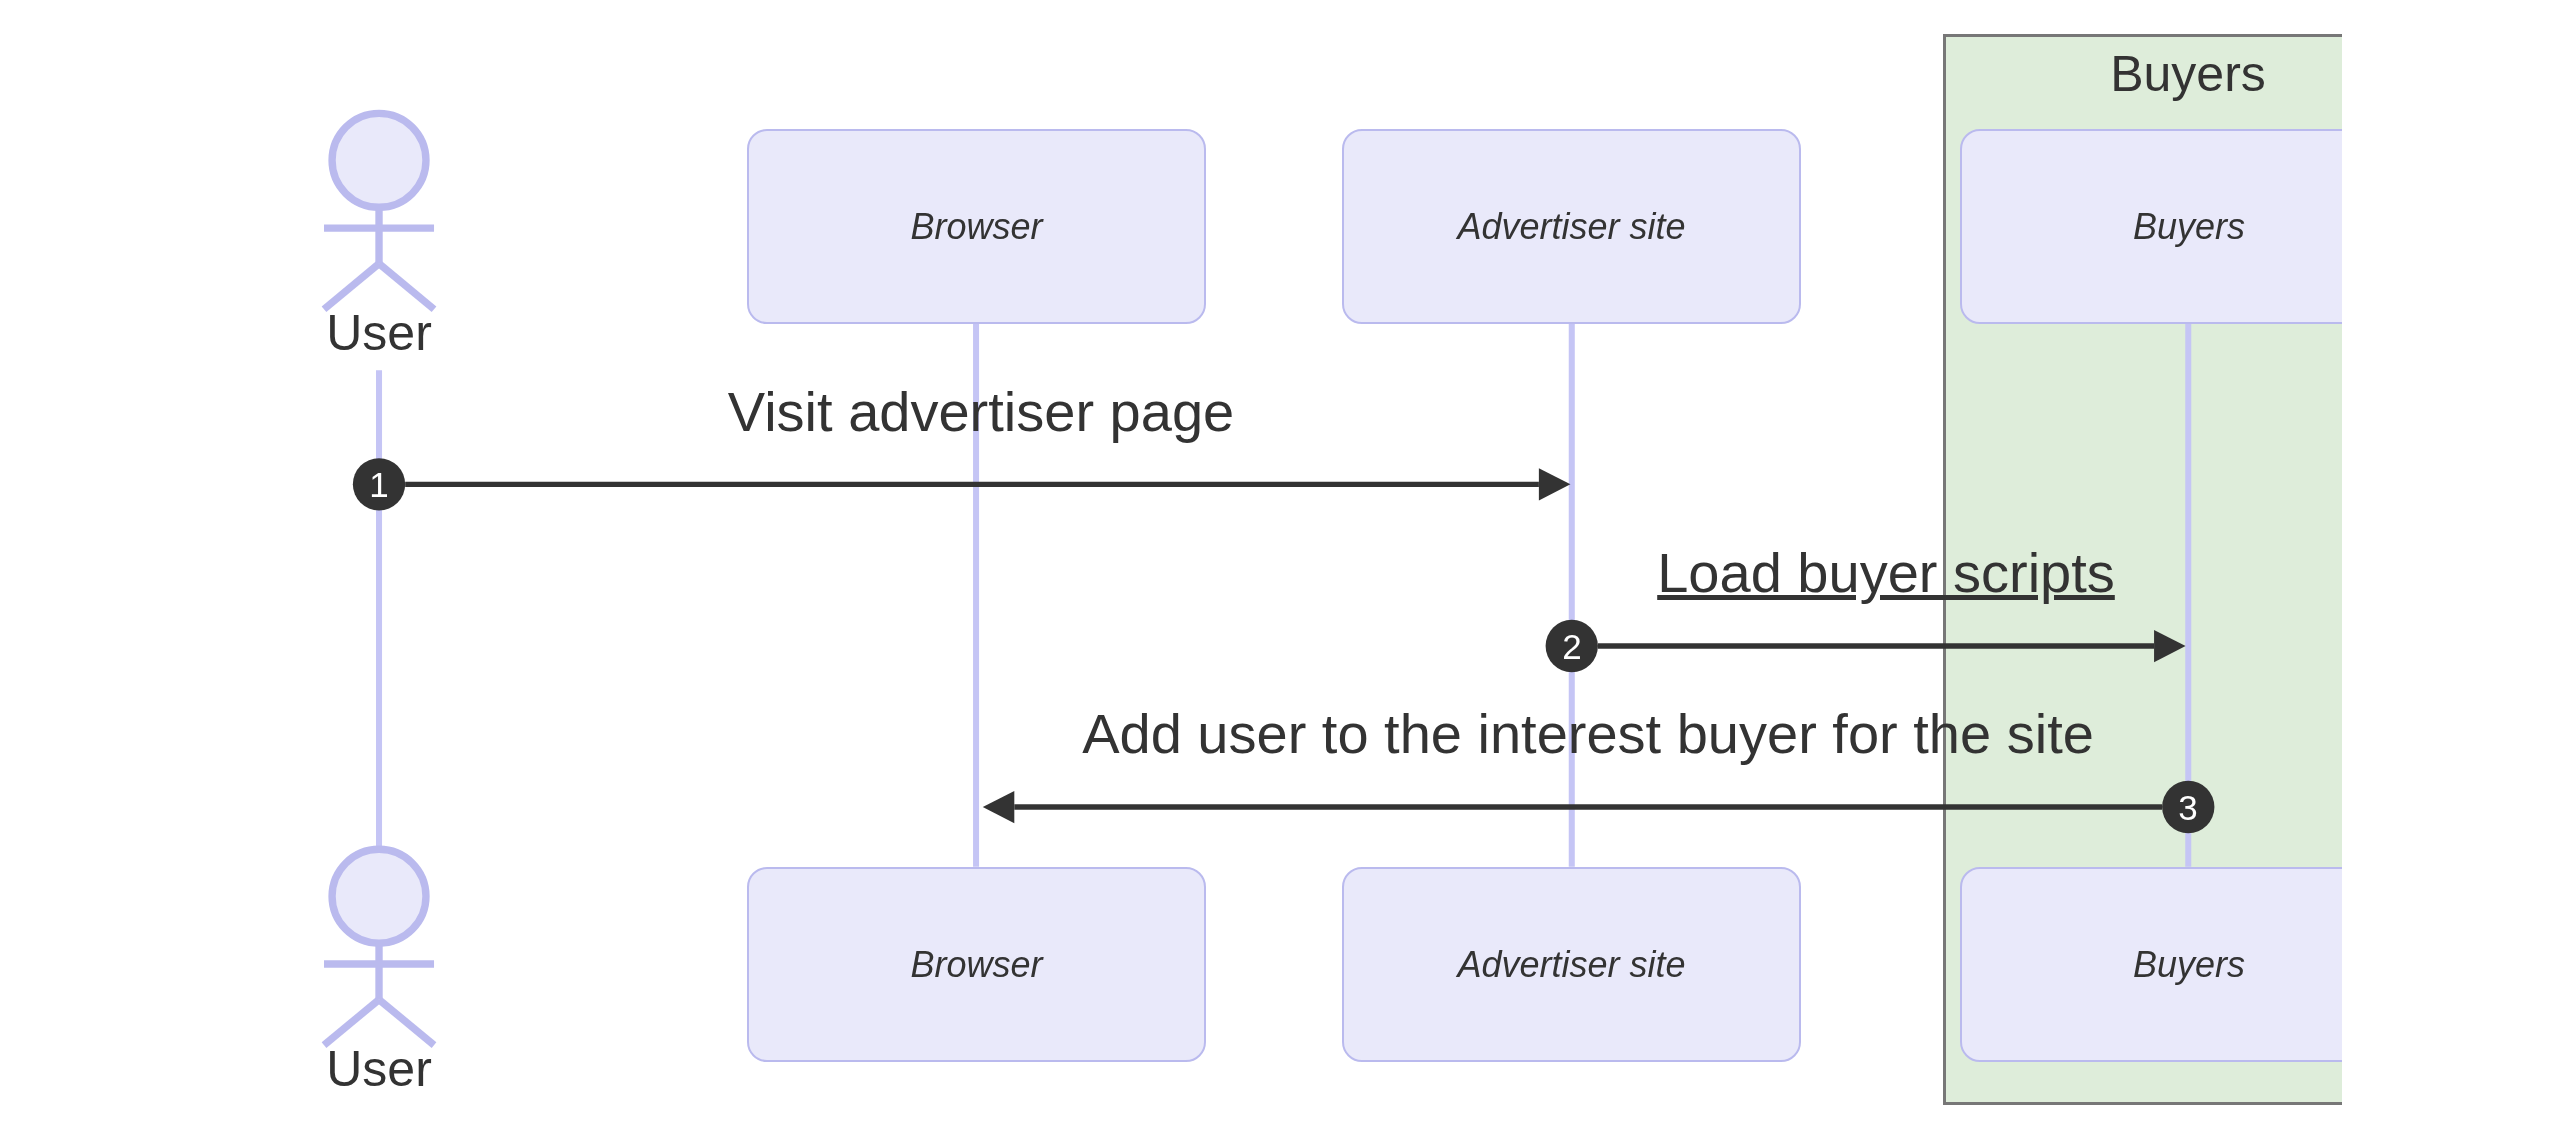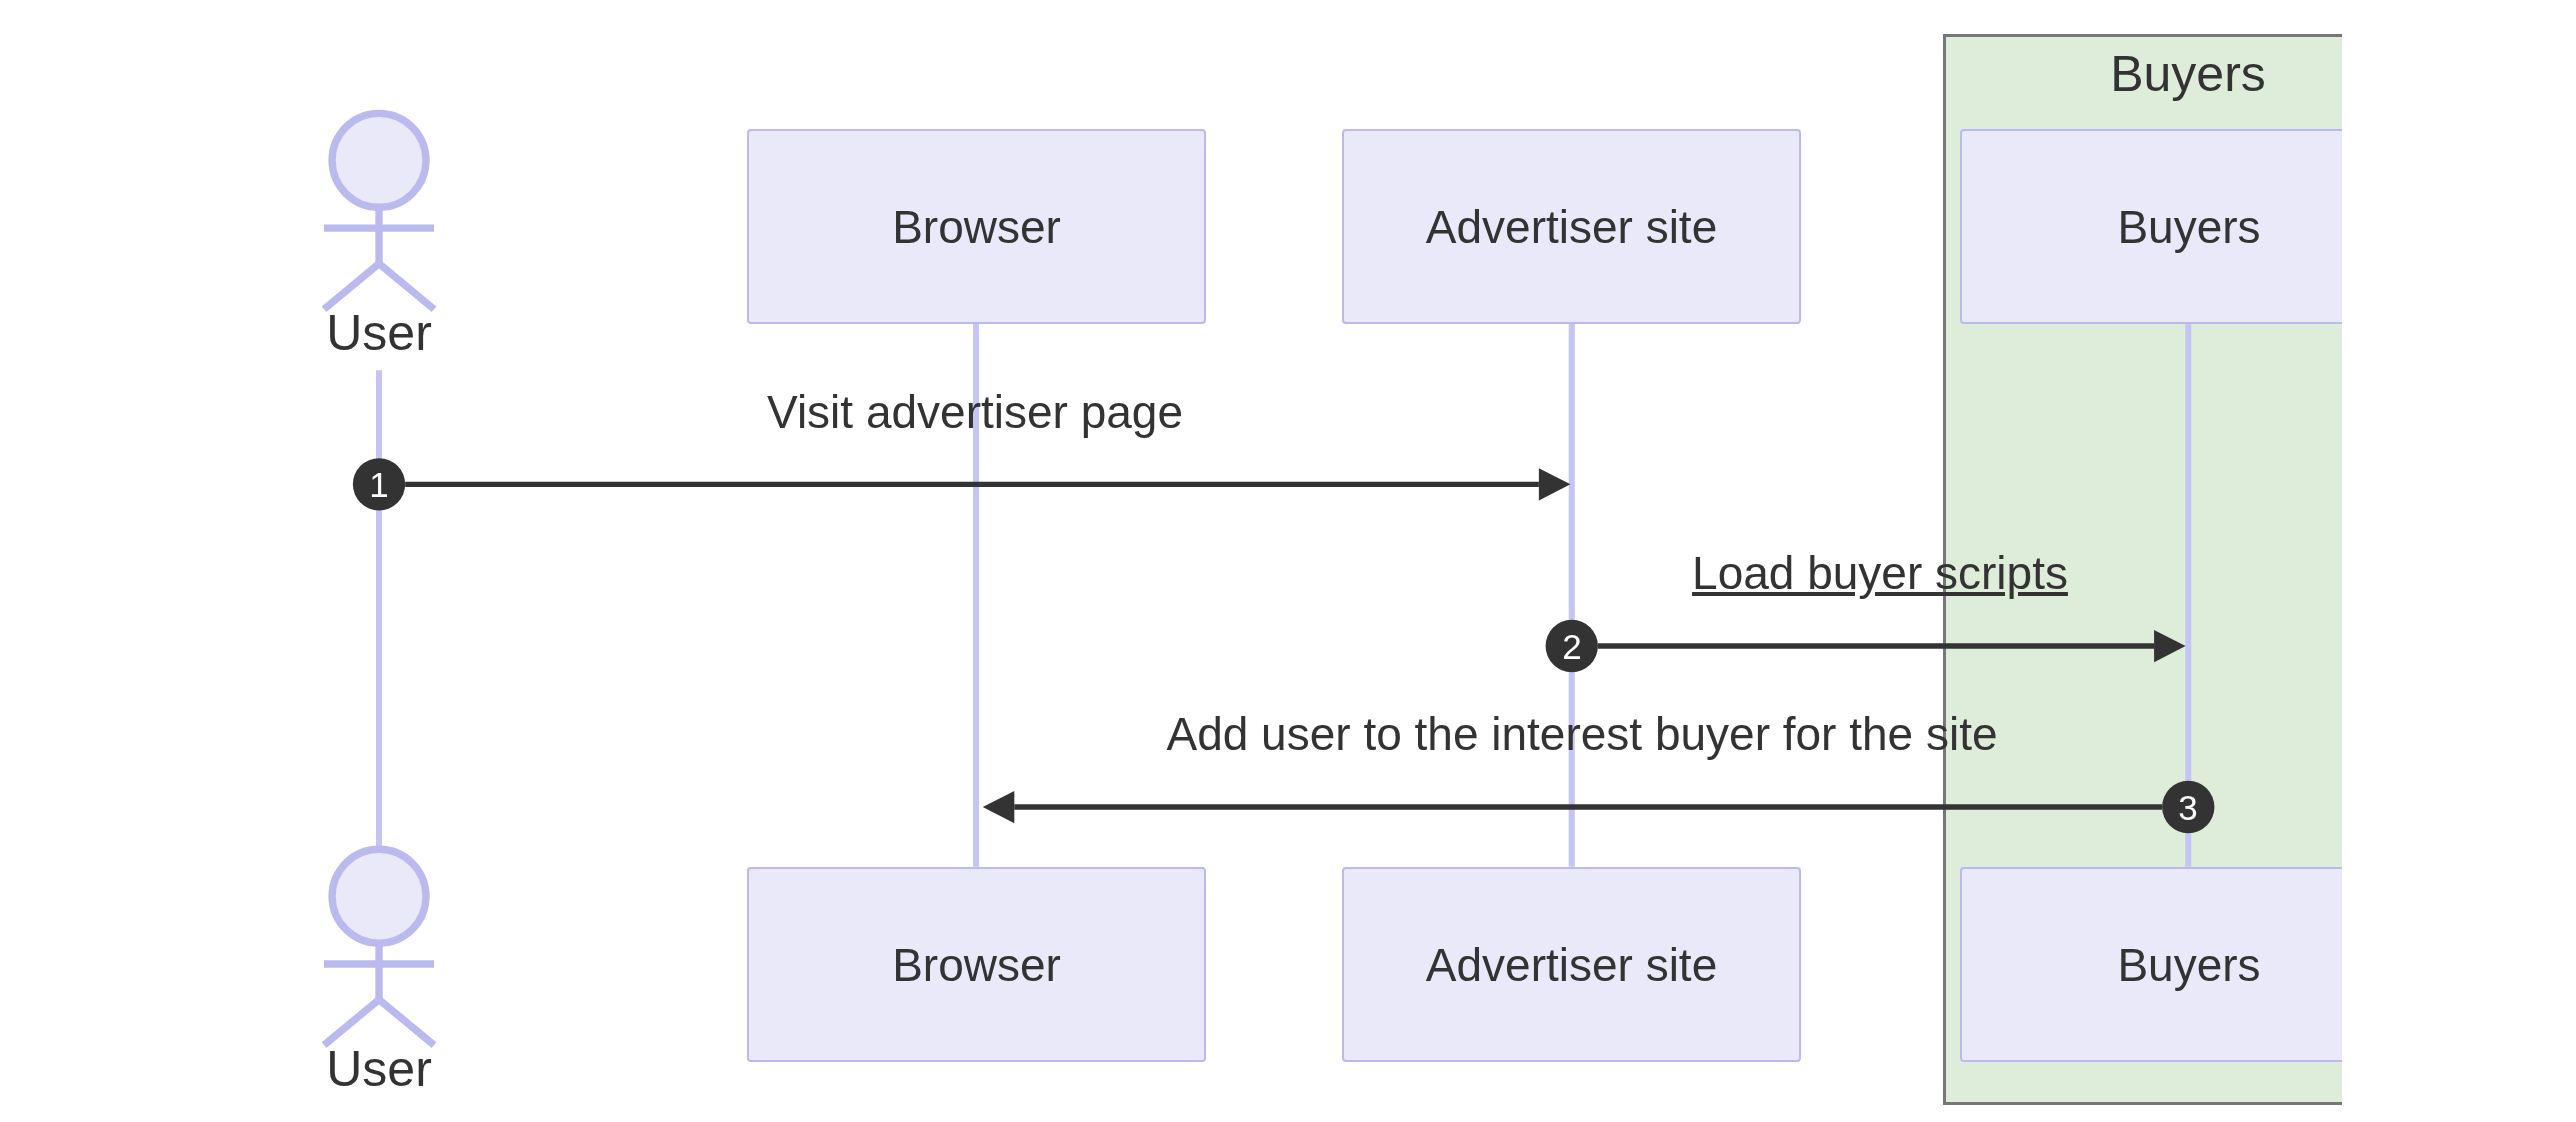--- a/index.html
+++ b/index.html
@@ -30,37 +30,38 @@
     z-index:1;
   }
   .vec{
     position:absolute;left:0;top:0;z-index:2;
   }
   .pbox{
     position:absolute;
     width:459px;height:195px;
     background:var(--c-box-fill);
     border:2.7px solid var(--c-box-border);
-    border-radius:4px;
+    border-radius:20px;
     display:flex;align-items:center;justify-content:center;
-    font-size:46px;line-height:1;color:var(--c-dark);
+    font-size:36px;line-height:1;color:var(--c-dark);
     z-index:3;
+    font-style:italic;
   }
   .pbox.narrow{width:458px;}
   .label{
     position:absolute;
     transform:translate(-50%,-50%);
     white-space:nowrap;
     z-index:4;
     color:var(--c-dark);
     line-height:1;
   }
   .actor-label{font-size:50px;}
   .group-label{font-size:50px;}
-  .msg-label{font-size:46px;}
+  .msg-label{font-size:56px;margin-left:6px;}
   .seq-badge{
     position:absolute;
     transform:translate(-50%,-50%);
     z-index:5;
     font-size:35px;line-height:1;
     color:var(--c-badge-text);
     white-space:nowrap;
   }
 </style>
 </head>

